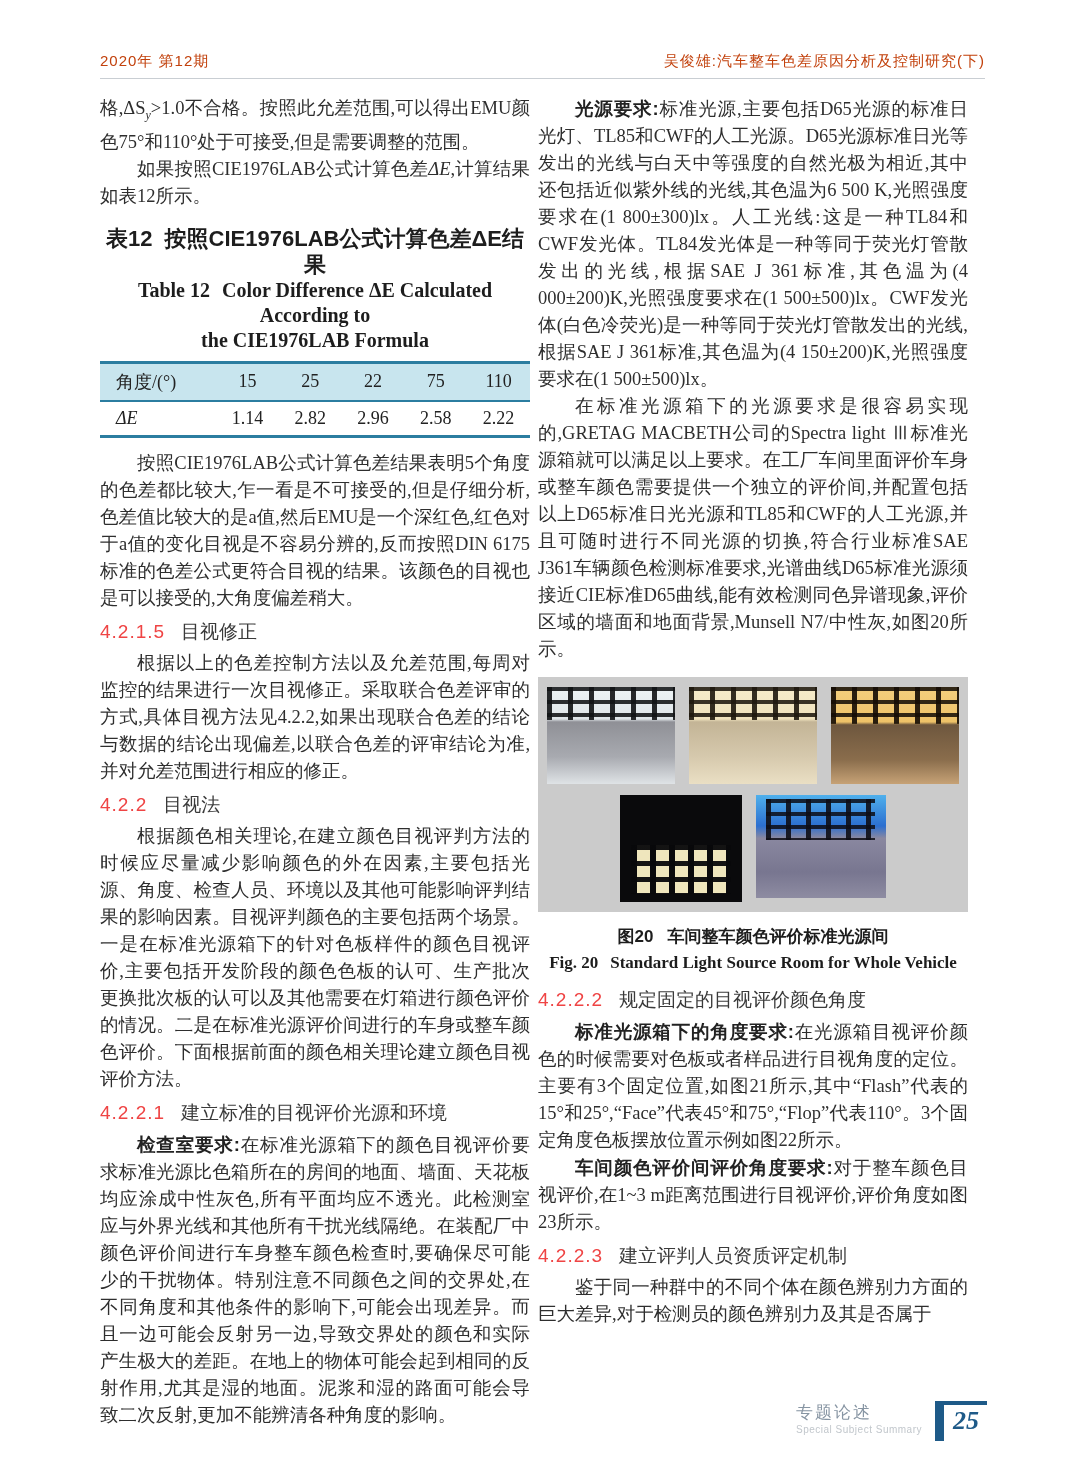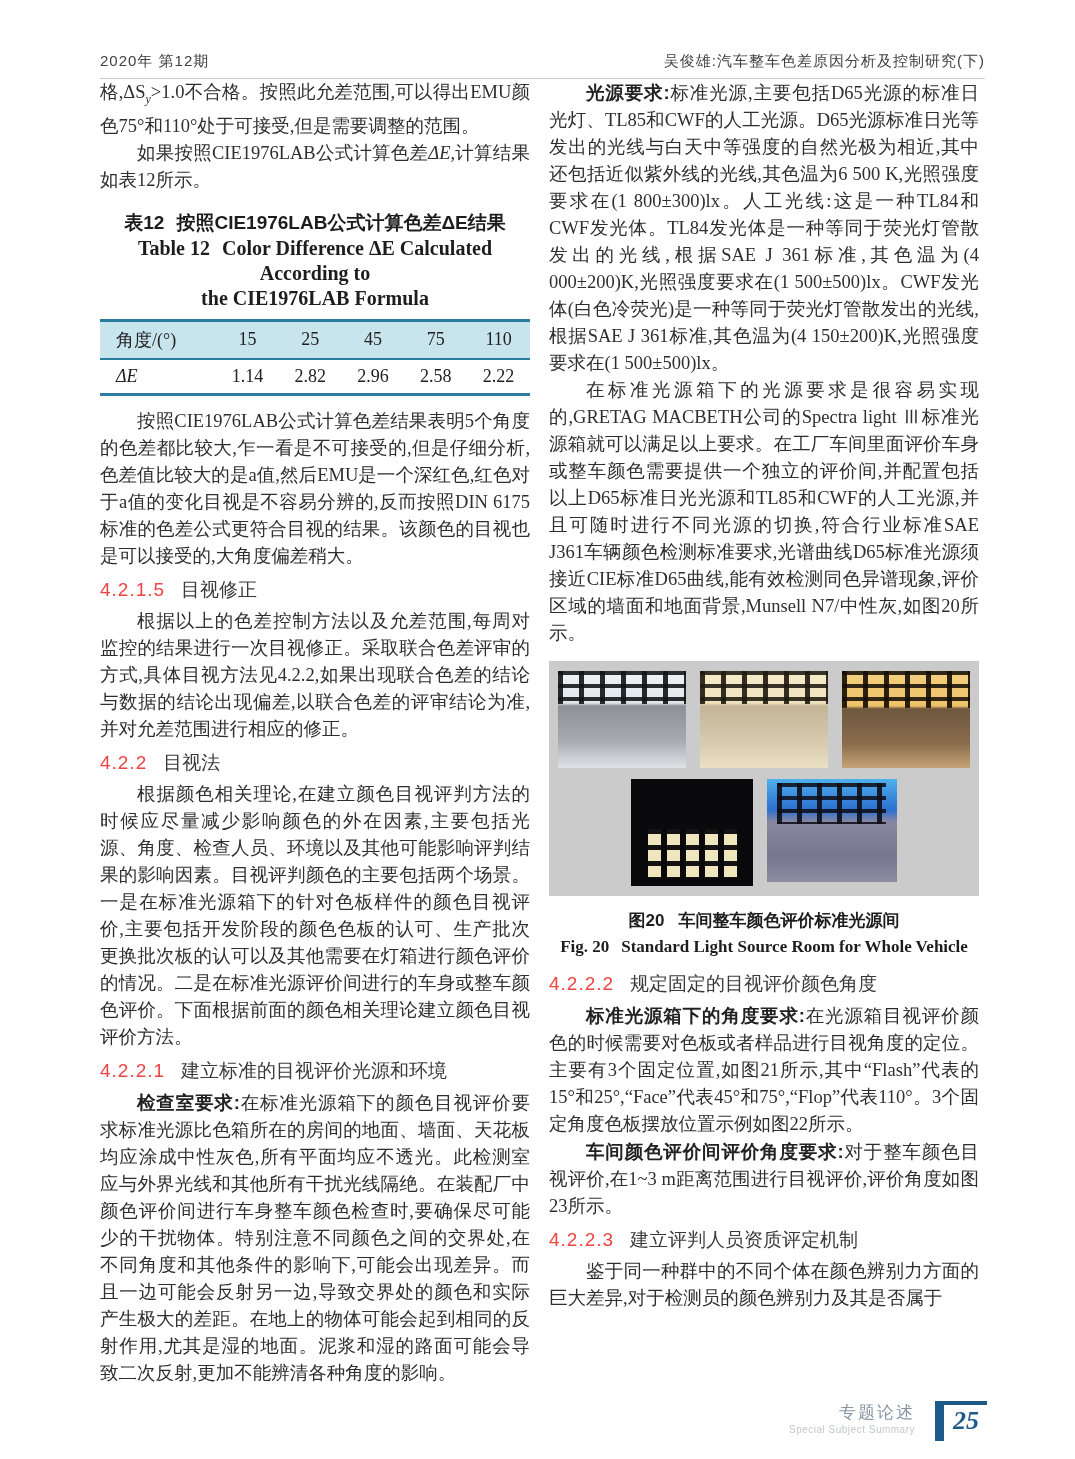--- a/index.html
+++ b/index.html
@@ -9,42 +9,42 @@
     box-sizing:border-box;
     padding:52px 90px 0 100px;
     background:#ffffff;
     overflow:hidden;
     font-family:"Liberation Serif", serif;
     color:#2e2e2e;
   }
   
   .hdr{display:flex;justify-content:space-between;align-items:flex-end;
        font-family:"Liberation Sans", sans-serif;
-       font-size:15px;color:#404040;letter-spacing:1px;gap:16px;}
+       font-size:15px;color:#c2410c;letter-spacing:1px;gap:16px;}
   .hdr-rule{height:1px;background:#c9ced3;margin-top:7px;}
   
-  .cols{display:flex;gap:19px;margin-top:0;}
+  .cols{display:flex;gap:8px;margin-top:16px;}
   .col{width:430px;}
   p.body{
     margin:0;font-size:18.5px;line-height:27px;
     text-align:justify;color:#2e2e2e;
   }
   p.indent{text-indent:2em;}
   p.body sub{font-size:12px;font-style:italic;}
   p.body i{font-family:"Liberation Serif",serif;}
   .lead{font-family:"Liberation Sans", sans-serif;font-weight:bold;color:#222;}
   
   .sec-h{margin:5px 0 4px 0;font-size:19px;line-height:29px;
          font-family:"Liberation Sans", sans-serif;}
   .sec-num{color:#ef4444;margin-right:16px;letter-spacing:1px;}
   .sec-title{color:#3a3a3a;}
   
   .tbl-block{margin:16px 0 12px 0;}
   .tbl-cap-zh{text-align:center;font-family:"Liberation Sans", sans-serif;
-      font-weight:bold;font-size:19px;color:#1d1d1d;line-height:26px;}
+      font-weight:bold;font-size:22px;color:#1d1d1d;line-height:26px;}
   .tbl-cap-zh .cap-label{margin-right:12px;}
   .tbl-cap-en{text-align:center;font-family:"Liberation Serif", serif;
       font-weight:bold;font-size:20px;color:#1d1d1d;line-height:25px;}
   .tbl-cap-en .cap-label{margin-right:12px;}
   table.dtable{width:100%;border-collapse:collapse;margin-top:8px;
       border-top:3px solid #2b7da0;border-bottom:3px solid #2b7da0;}
   table.dtable td{text-align:center;font-size:18px;padding:6px 8px;color:#222;}
   table.dtable tr.head td{background:#c8e5ee;border-bottom:2px solid #2b7da0;}
   table.dtable td.rowlab{text-align:left;padding-left:16px;width:92px;}
   table.dtable td.ital{font-style:italic;}
@@ -98,21 +98,21 @@
     background-position:50% 6%,50% 6%,0 0;
   }
   .fig-cap-zh{text-align:center;margin-top:12px;font-family:"Liberation Sans", sans-serif;
       font-weight:bold;font-size:17px;color:#1d1d1d;line-height:26px;}
   .fig-cap-zh .cap-label{margin-right:14px;}
   .fig-cap-en{text-align:center;font-family:"Liberation Serif", serif;
       font-weight:bold;font-size:17px;color:#1d1d1d;line-height:25px;}
   .fig-cap-en .cap-label{margin-right:12px;text-align:center;}
   
   .footer{position:absolute;right:88px;bottom:18px;display:flex;align-items:flex-start;}
-  .footer-text{text-align:right;margin-right:20px;padding-top:2px;}
+  .footer-text{margin-right:13px;padding-top:2px;}
   .footer-zh{font-family:"Liberation Sans", sans-serif;font-size:17px;color:#8795a3;letter-spacing:2px;line-height:20px;}
   .footer-en{font-family:"Liberation Sans", sans-serif;font-size:10px;color:#c2c7cc;letter-spacing:.5px;line-height:13px;}
   .pagenum{display:flex;}
   .pagenum-bar{width:9px;height:40px;background:#1e5a88;}
   .pagenum-num{border-top:4px solid #1e5a88;padding:1px 8px 0 9px;
       font-family:"Liberation Serif", serif;font-style:italic;font-weight:bold;
       font-size:26px;color:#1e5a88;}
 </style>
 </head>
 <body>
@@ -142,21 +142,21 @@
         </div>
         <div class="tbl-cap-en">
           <span>the CIE1976LAB Formula</span>
         </div>
         <table class="dtable">
           <tbody>
               <tr class="head">
             <td class="rowlab">角度/(°)</td>
             <td>15</td>
             <td>25</td>
-            <td>45</td>
+            <td>22</td>
             <td>75</td>
             <td>110</td>
           </tr>
           <tr>
             <td class="rowlab ital">ΔE</td>
             <td>1.14</td>
             <td>2.82</td>
             <td>2.96</td>
             <td>2.58</td>
             <td>2.22</td>

